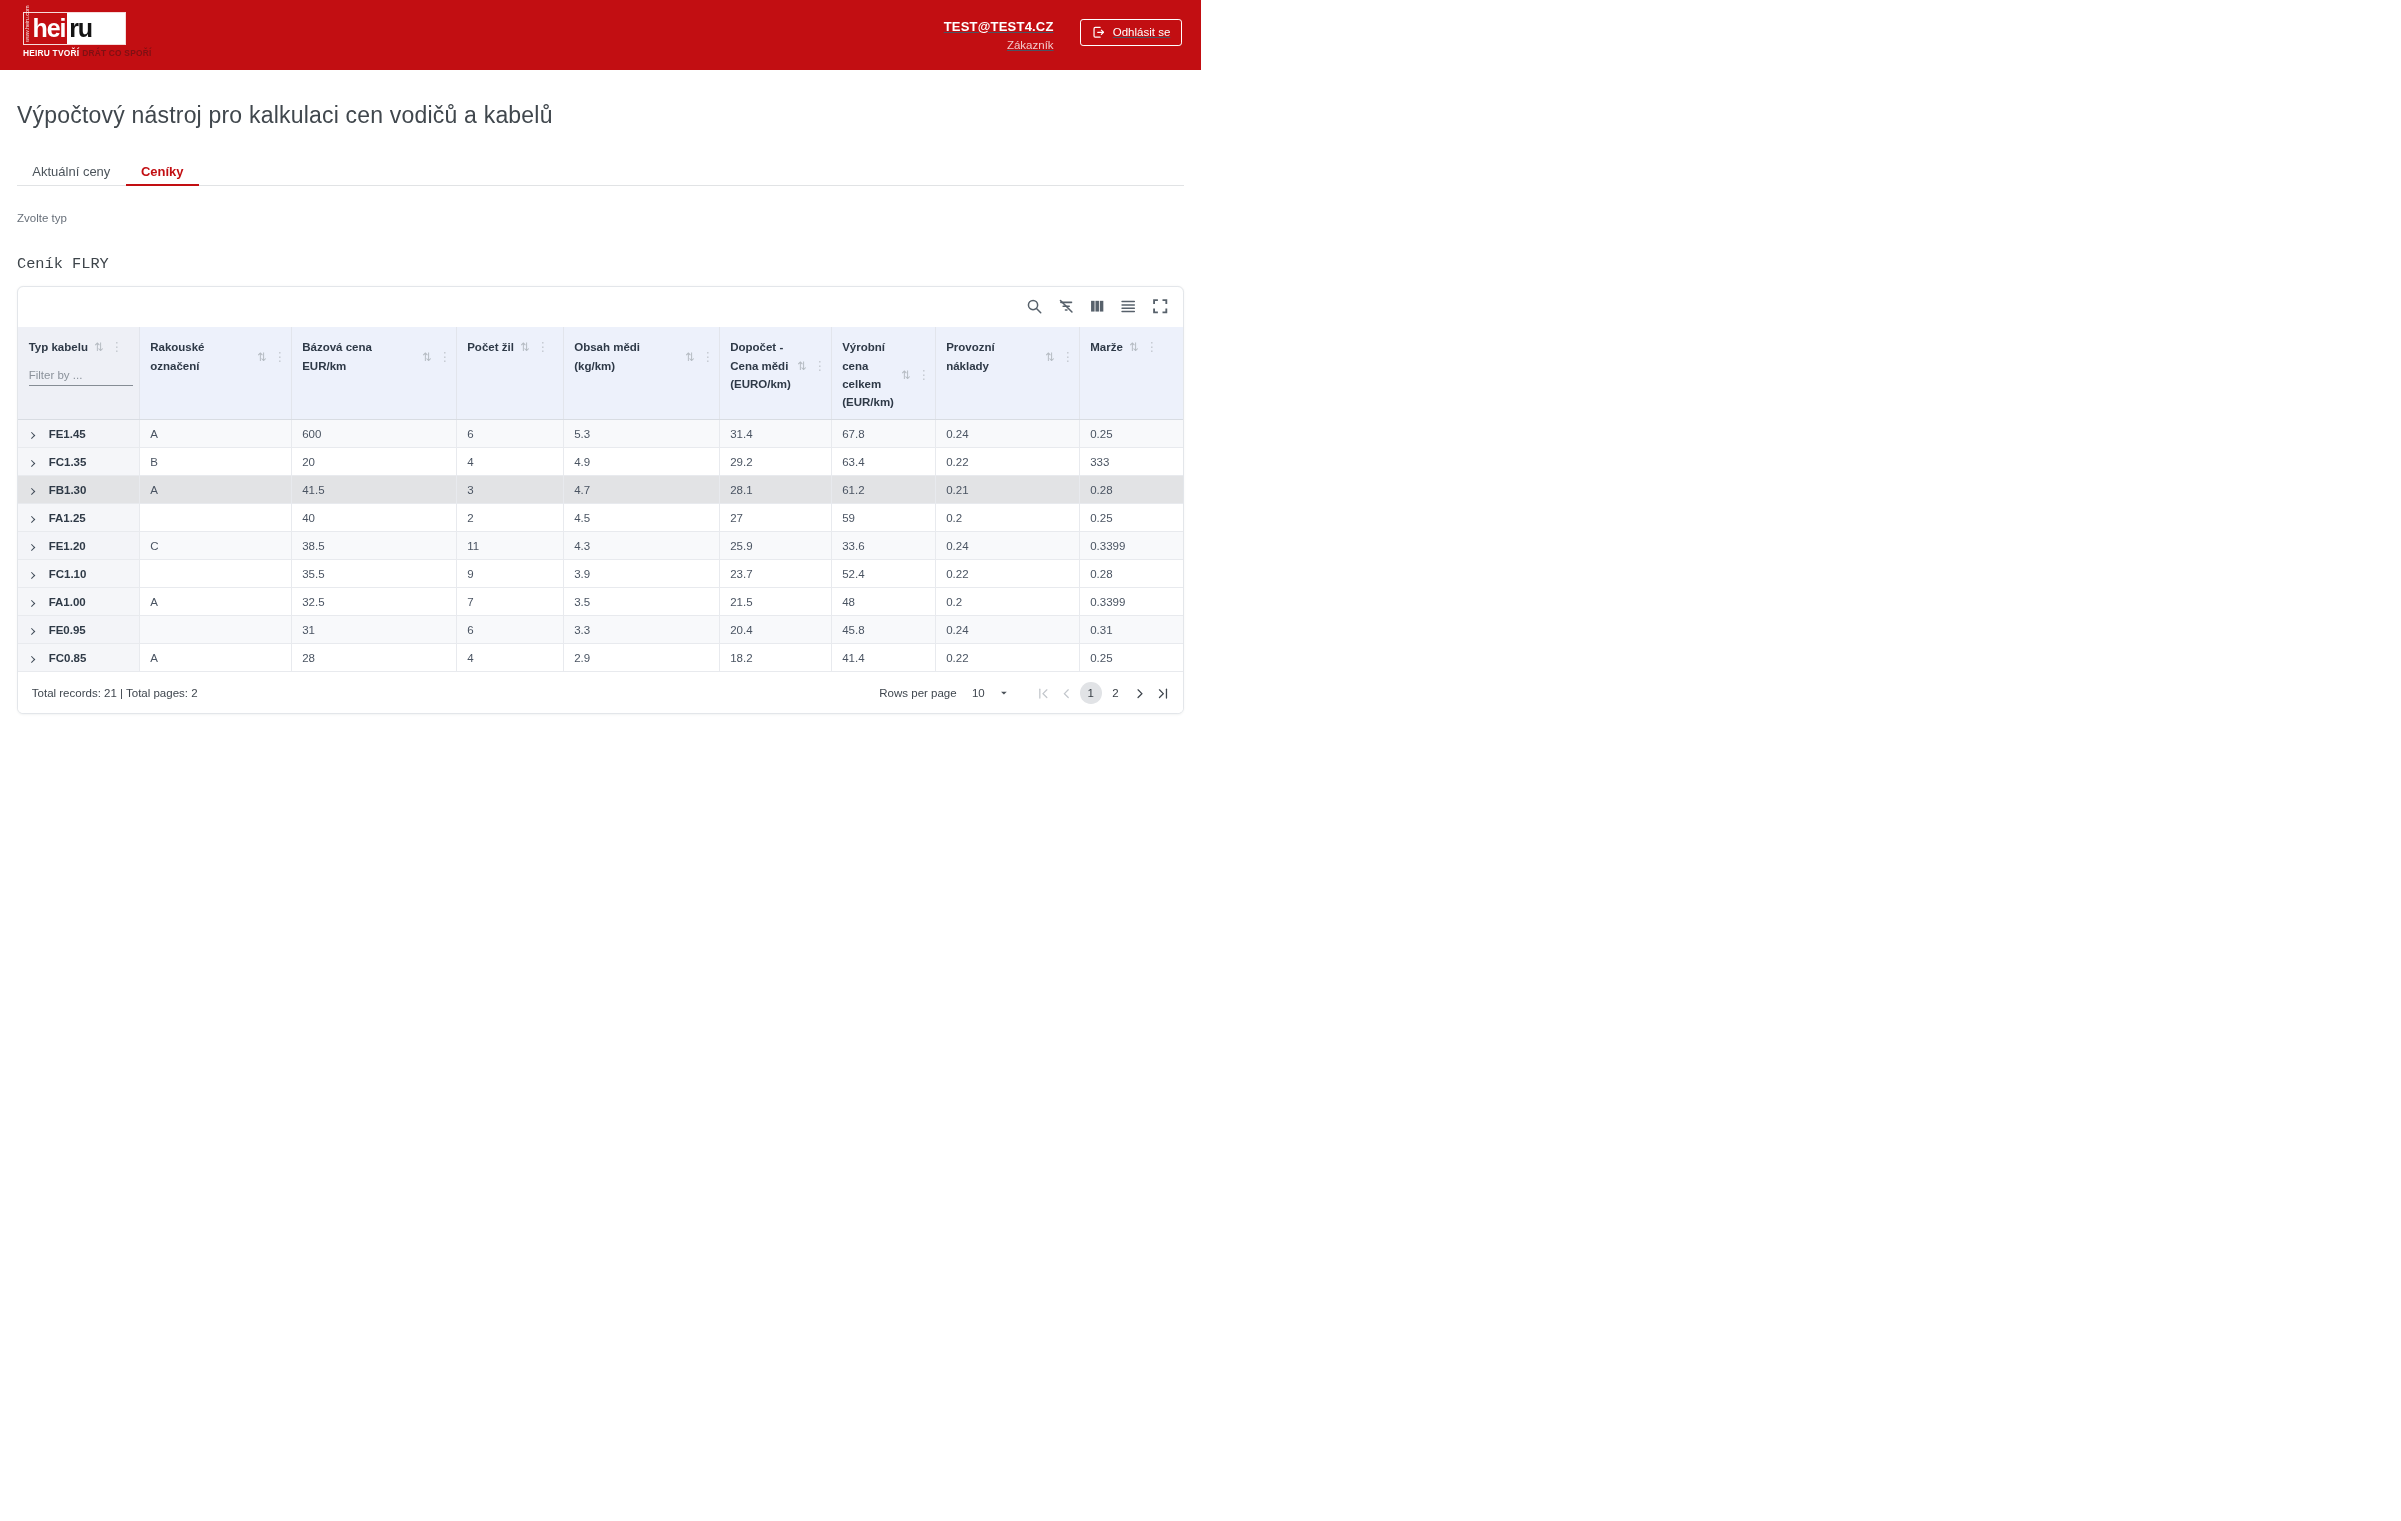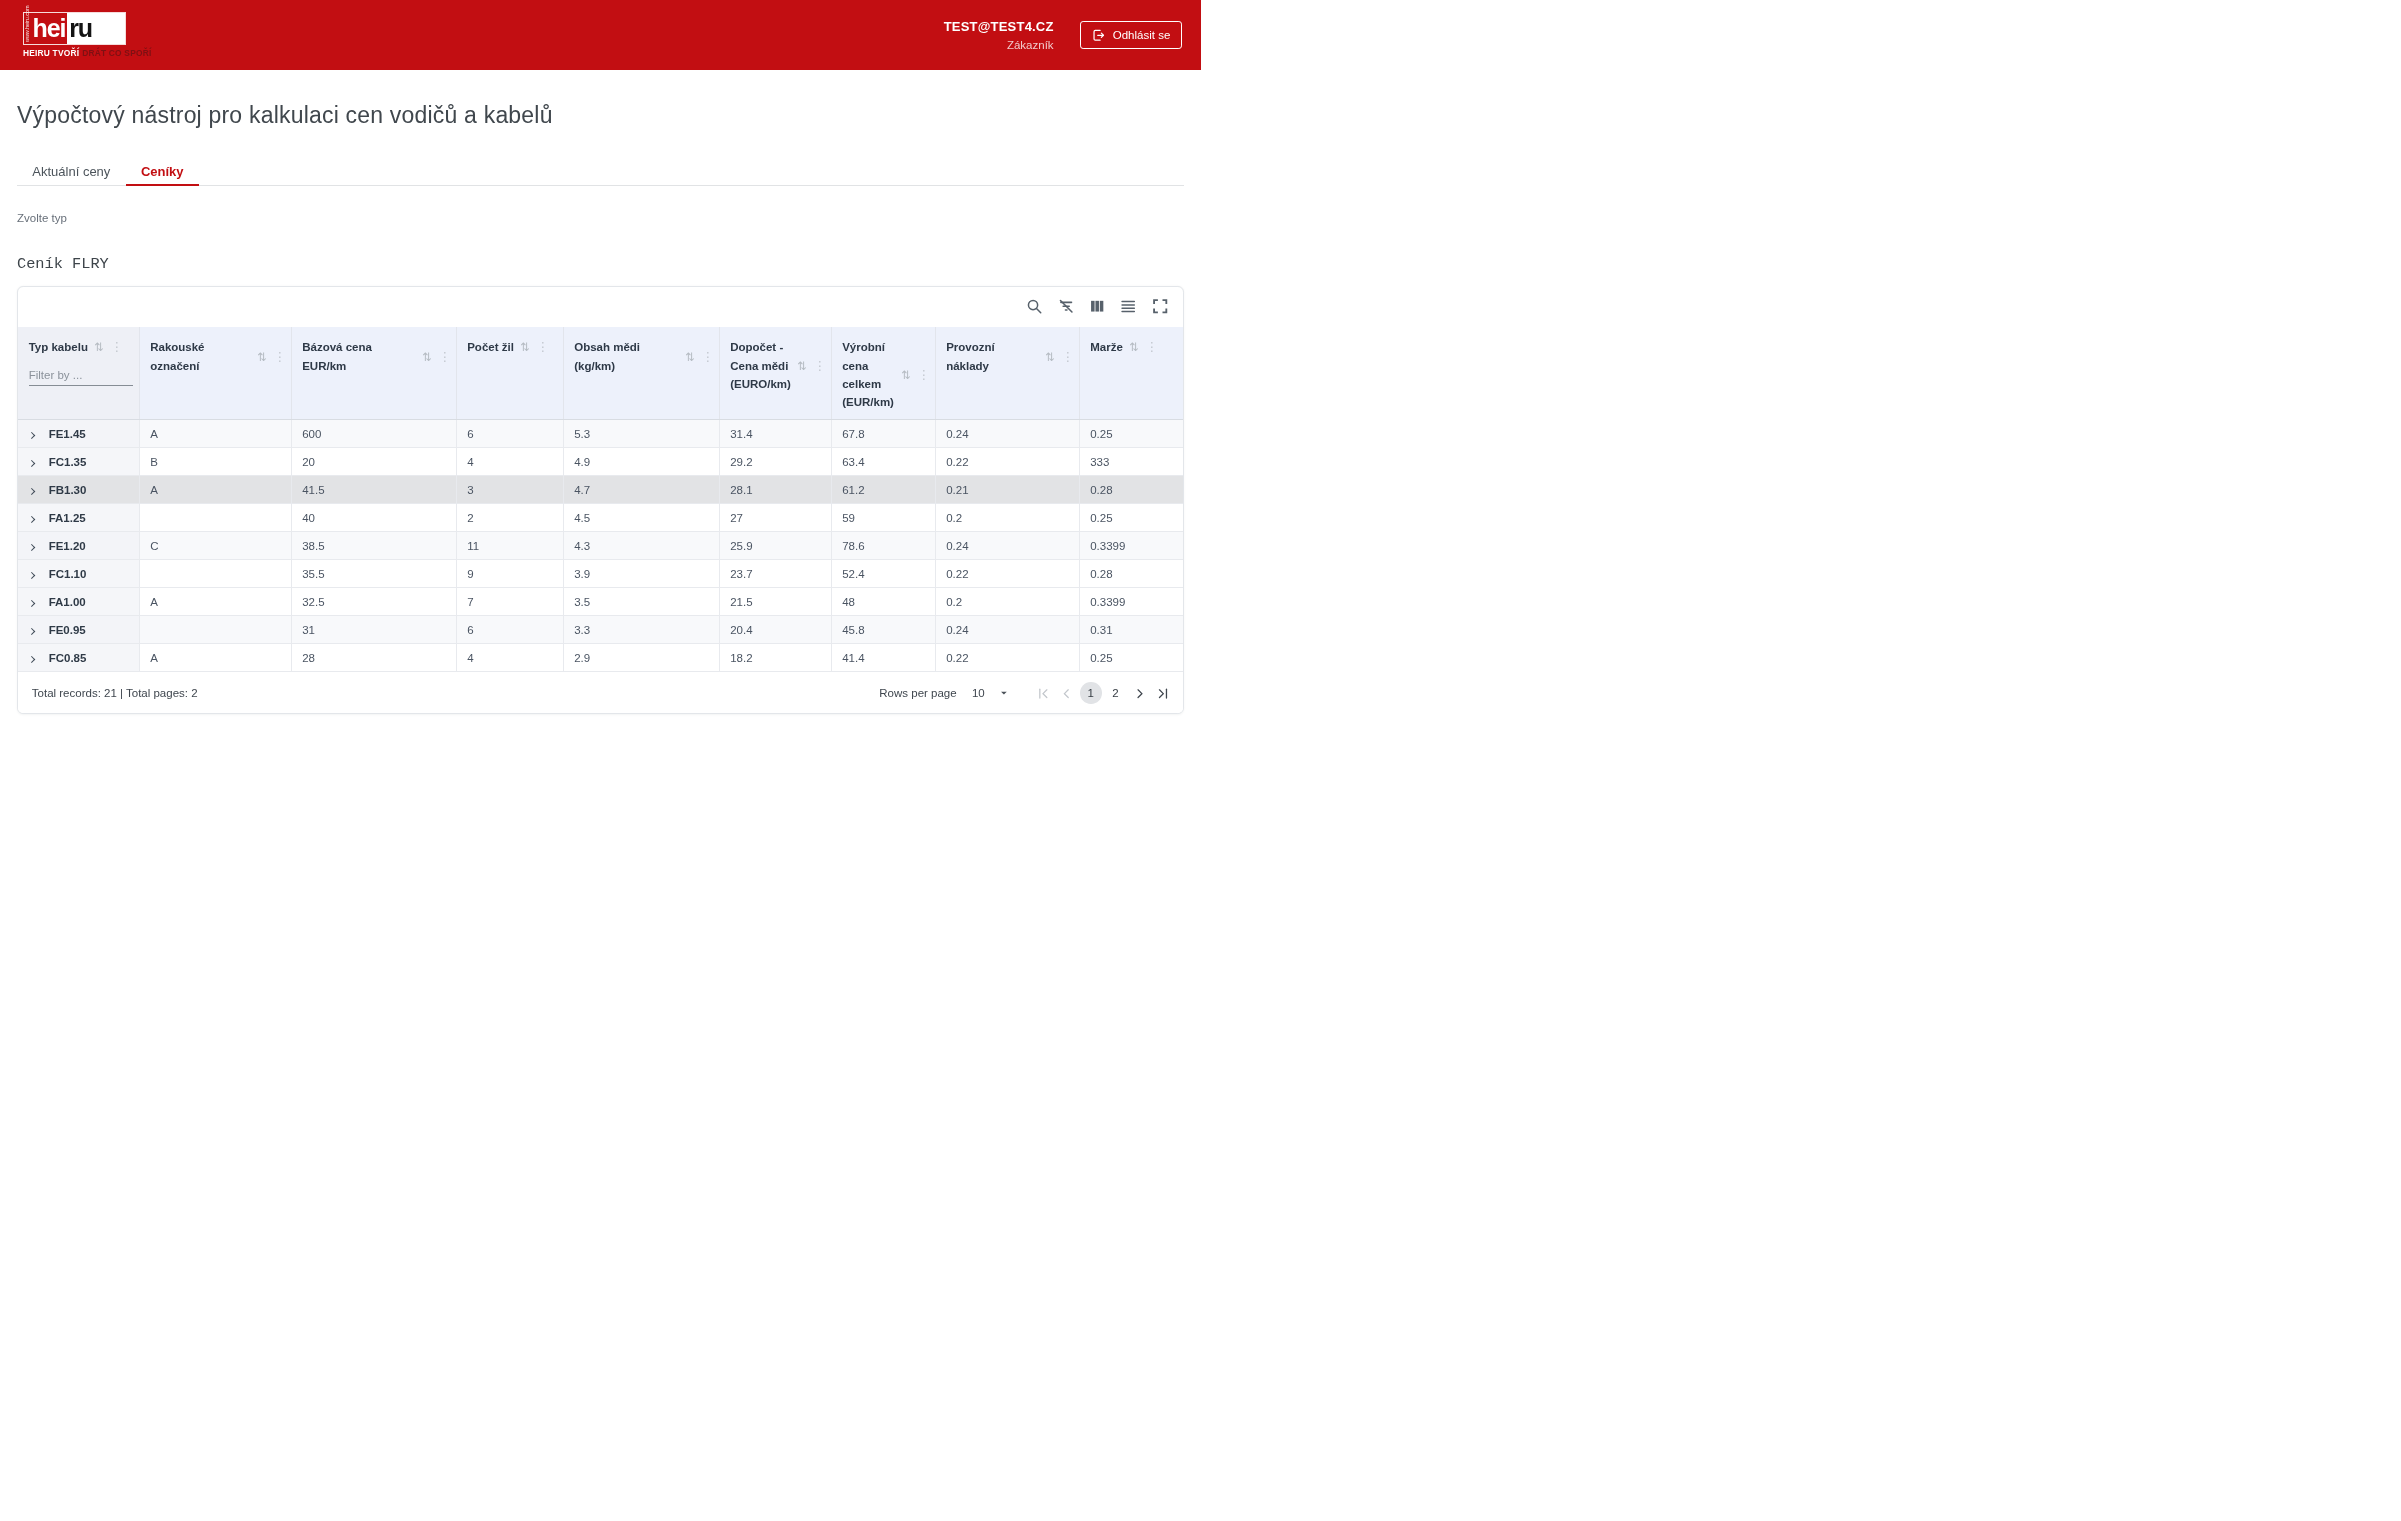--- a/index.html
+++ b/index.html
@@ -17,21 +17,21 @@
   }
   .logo-wrap { display:flex; flex-direction:column; cursor:pointer; }
   .logo-box { display:flex; align-items:stretch; border:0.8px solid rgba(255,255,255,.85); height:33px; width:103px; }
   .logo-vert { writing-mode:vertical-rl; transform:rotate(180deg); font-size:5.4px; color:#fff; opacity:.9; line-height:1; padding:2.3px 0.8px; }
   .logo-hei { color:#fff; font-size:25px; font-weight:700; line-height:30px; letter-spacing:-1.1px; padding:0 1.5px; }
   .logo-ru { background:#fff; color:#141414; font-size:25px; font-weight:700; line-height:30px; letter-spacing:-1.1px; padding:0 6.9px 0 2.3px; flex:1; }
   .logo-tagline { margin-top:3.1px; font-size:8.4px; font-weight:700; letter-spacing:0.2px; white-space:nowrap; }
   .tag1 { color:#fff; }
   .tag2 { color:#7e1013; margin-left:3.1px; }
 
-  .header-right { margin-left:auto; display:flex; align-items:center; }
+  .header-right { margin-left:auto; display:flex; align-items:flex-start;text-decoration:underline; }
   .user-block { text-align:right; margin-right:26px; }
   .user-email { color:#fff; font-weight:700; font-size:13px; letter-spacing:0.2px; }
   .user-role  { color:rgba(255,255,255,.78); font-size:11.5px; margin-top:5.4px; }
   .logout-btn {
     display:flex; align-items:center; gap:6.9px; background:transparent;
     border:0.8px solid #fff; border-radius:3.1px; color:#fff; font-size:11.5px;
     padding:5.4px 10.7px; cursor:pointer; font-family:inherit;
   }
   .logout-btn svg { display:block; }
 
@@ -308,21 +308,21 @@
             <td>0.2</td>
             <td>0.25</td>
           </tr>
           <tr class="odd">
             <td class="c-first"><span class="chev"></span><span class="type-label">FE1.20</span></td>
             <td>C</td>
             <td>38.5</td>
             <td>11</td>
             <td>4.3</td>
             <td>25.9</td>
-            <td>78.6</td>
+            <td>33.6</td>
             <td>0.24</td>
             <td>0.3399</td>
           </tr>
           <tr>
             <td class="c-first"><span class="chev"></span><span class="type-label">FC1.10</span></td>
             <td></td>
             <td>35.5</td>
             <td>9</td>
             <td>3.9</td>
             <td>23.7</td>

